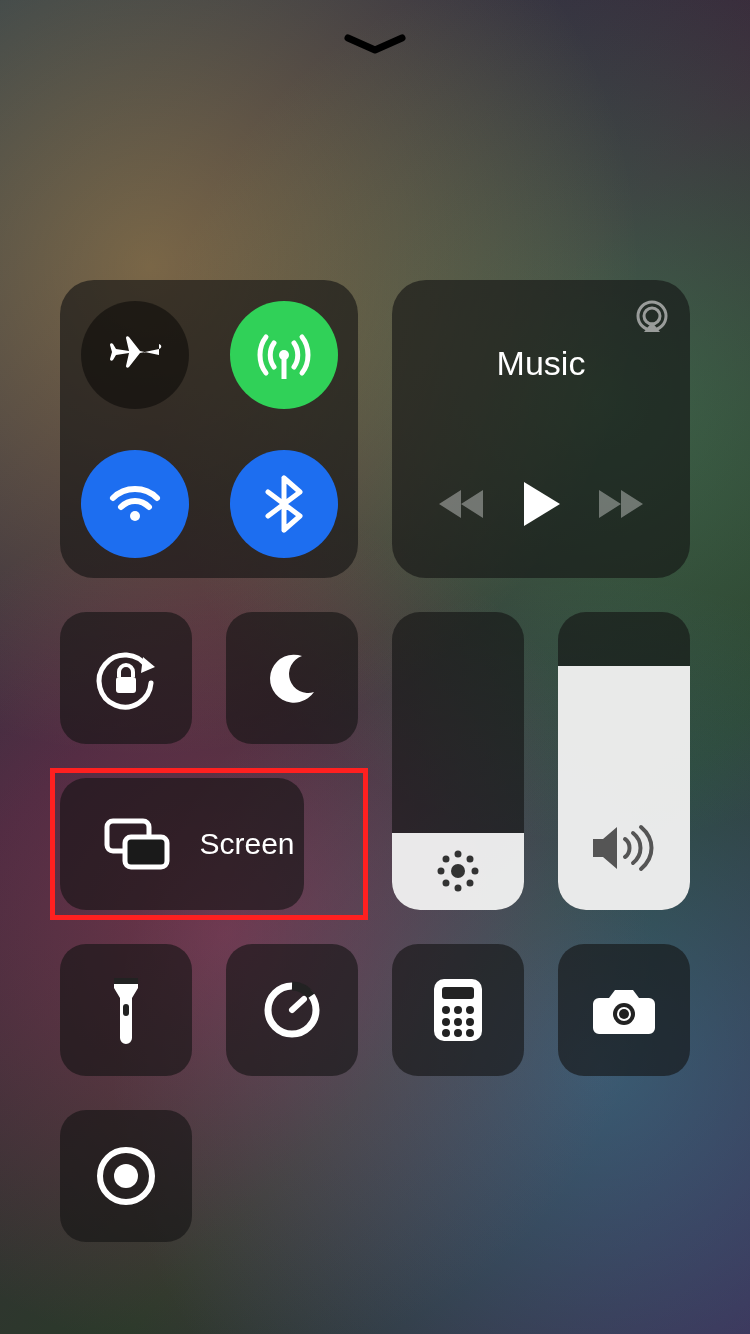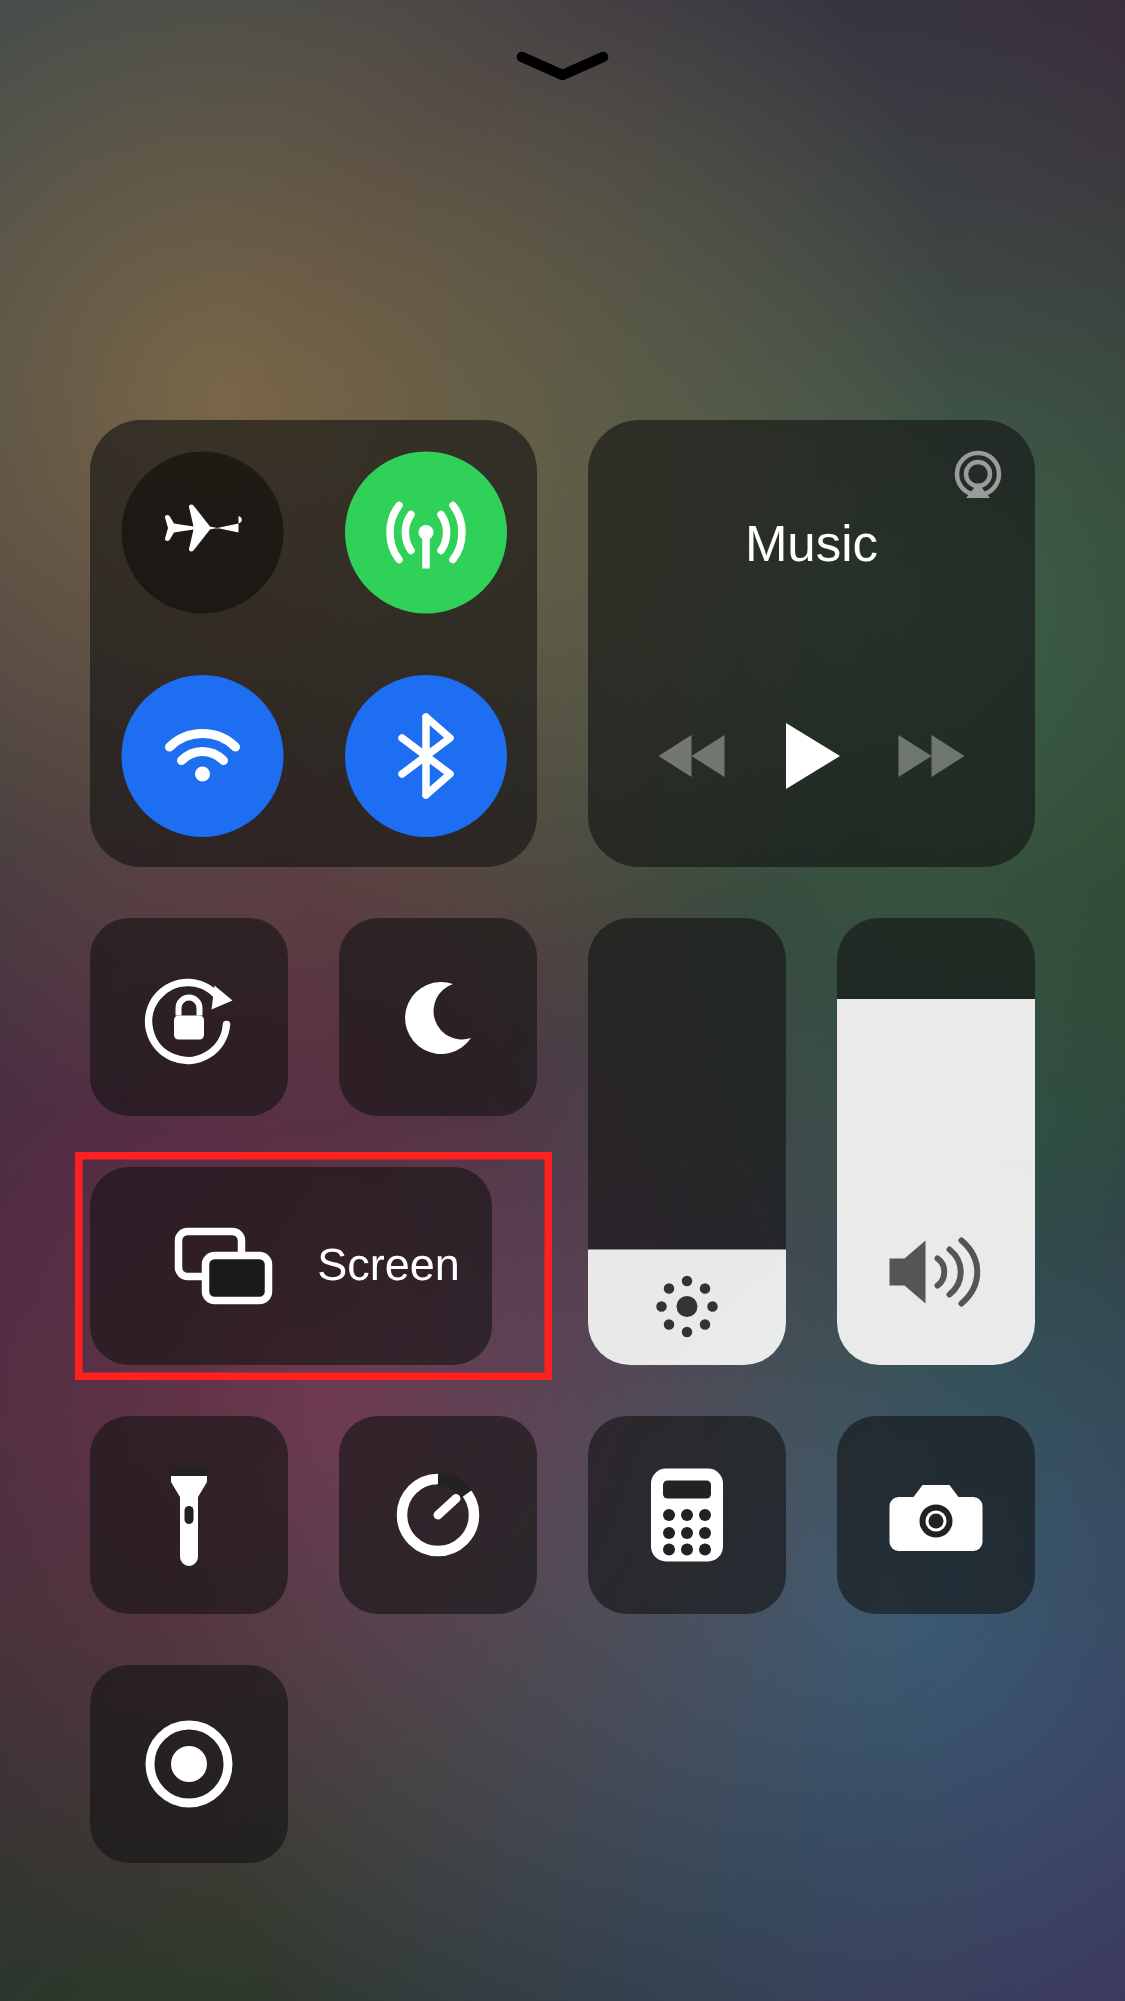--- a/index.html
+++ b/index.html
@@ -142,21 +142,21 @@
 .brightness { top: 612px; left: 392px; }
 .brightness .slider-fill { height: 26%; }
 .volume { top: 612px; left: 558px; }
 .volume .slider-fill { height: 82%; }
 
 
 .mirror-tile {
   position: absolute;
   top: 778px;
   left: 60px;
-  width: 268px;
+  width: 244px;
   height: 132px;
   display: flex;
   align-items: center;
   gap: 28px;
   padding-left: 34px;
   color: #fff;
 }
 .mirror-label {
   font-size: 30px;
   line-height: 1.2;

